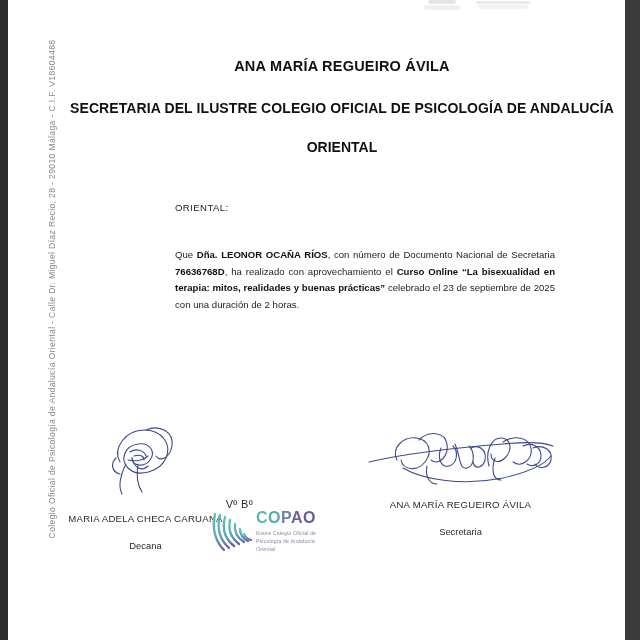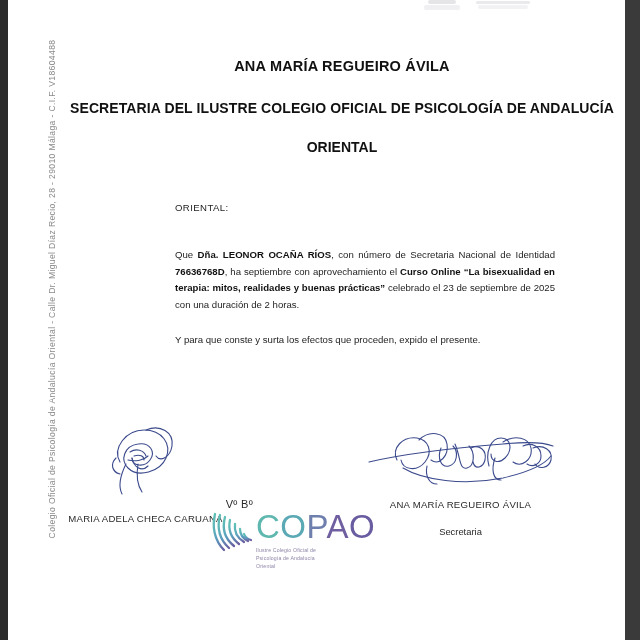--- a/index.html
+++ b/index.html
@@ -179,22 +179,22 @@
   .logo {
     position: absolute;
     left: 202px;
     top: 508px;
     width: 150px;
     height: 62px;
   }
   .logo-row { display: flex; align-items: flex-start; }
   .logo-text { margin-left: 2px; padding-top: 2px; }
   .logo-word {
-    font-size: 33px;
-    font-weight: normal;
+    font-size: 16px;
+    font-weight: bold;
     letter-spacing: .5px;
     line-height: 1;
   }
   .logo-word .c1 { color:#5fb8b0; }
   .logo-word .c2 { color:#5aa9b4; }
   .logo-word .c3 { color:#6e7fae; }
   .logo-word .c4 { color:#6f5fa0; }
   .logo-word .c5 { color:#6a5ca0; }
   .logo-sub {
     font-size: 5.2px;
@@ -228,24 +228,23 @@
       <div class="h-role">SECRETARIA DEL ILUSTRE COLEGIO OFICIAL DE PSICOLOGÍA DE ANDALUCÍA</div>
       <div class="h-role2">ORIENTAL</div>
     </div>
 
   </div>
 
   <div class="body-area">
     <div class="certifica">ORIENTAL:</div>
 
     <div class="para">
-      <span>Que </span><b>Dña. LEONOR OCAÑA RÍOS</b><span>, con número de Secretaria Nacional de Identidad </span><b>76636768D</b><span>, ha septiembre con aprovechamiento el </span><b>Curso Online “La bisexualidad en terapia: mitos, realidades y buenas prácticas”</b><span> celebrado el 23 de septiembre de 2025 con una duración de 2 horas.</span>
-    </div>
-
-    <div class="para">Y para que conste y surta los efectos que proceden, expido el presente.</div>
+      <span>Que </span><b>Dña. LEONOR OCAÑA RÍOS</b><span>, con número de Documento Nacional de Secretaria </span><b>76636768D</b><span>, ha realizado con aprovechamiento el </span><b>Curso Online “La bisexualidad en terapia: mitos, realidades y buenas prácticas”</b><span> celebrado el 23 de septiembre de 2025 con una duración de 2 horas.</span>
+    </div>
+
   </div>
 
 
   <div class="sig-left">
     <div class="sig-img">
       <svg width="120" height="78" viewBox="0 0 120 78" fill="none" aria-hidden="true">
         <g stroke="#3b4a8c" stroke-width="1.1" fill="none" stroke-linecap="round">
           <path d="M34 44 C26 30, 40 12, 58 12 C76 12, 86 26, 80 40 C74 54, 52 60, 42 50 C34 42, 38 28, 52 26 C64 24, 70 34, 64 42 C58 50, 46 48, 46 40"></path>
           <path d="M60 12 C74 6, 88 14, 86 28 C84 40, 74 44, 70 38"></path>
           <path d="M46 40 C48 50, 56 54, 62 48"></path>
@@ -253,20 +252,21 @@
           <path d="M52 46 C50 58, 52 68, 56 74"></path>
           <path d="M44 34 C50 30, 58 32, 60 38"></path>
           <path d="M48 38 C54 36, 58 38, 58 42"></path>
           <path d="M42 42 C50 44, 58 42, 62 38"></path>
           <path d="M30 40 C24 46, 26 54, 34 56"></path>
         </g>
       </svg>
     </div>
     <div class="sig-caption-vb">Vº Bº</div>
     <div class="sig-name">MARIA ADELA CHECA CARUANA</div>
+    <div class="sig-title">Decana</div>
   </div>
 
   <div class="sig-right">
     <div class="sig-img">
       <svg width="195" height="78" viewBox="0 0 195 78" fill="none" aria-hidden="true">
         <g stroke="#3b4a8c" stroke-width="1.1" fill="none" stroke-linecap="round">
           <path d="M6 44 C40 36, 90 30, 140 26 C160 24, 180 24, 190 28"></path>
           <path d="M34 42 C28 30, 40 18, 54 20 C66 22, 70 34, 62 44 C54 54, 40 52, 38 42"></path>
           <path d="M56 22 C66 12, 82 14, 84 26 C86 38, 76 48, 68 42"></path>
           <path d="M78 30 C74 40, 78 50, 86 48 C94 46, 96 34, 90 28"></path>

